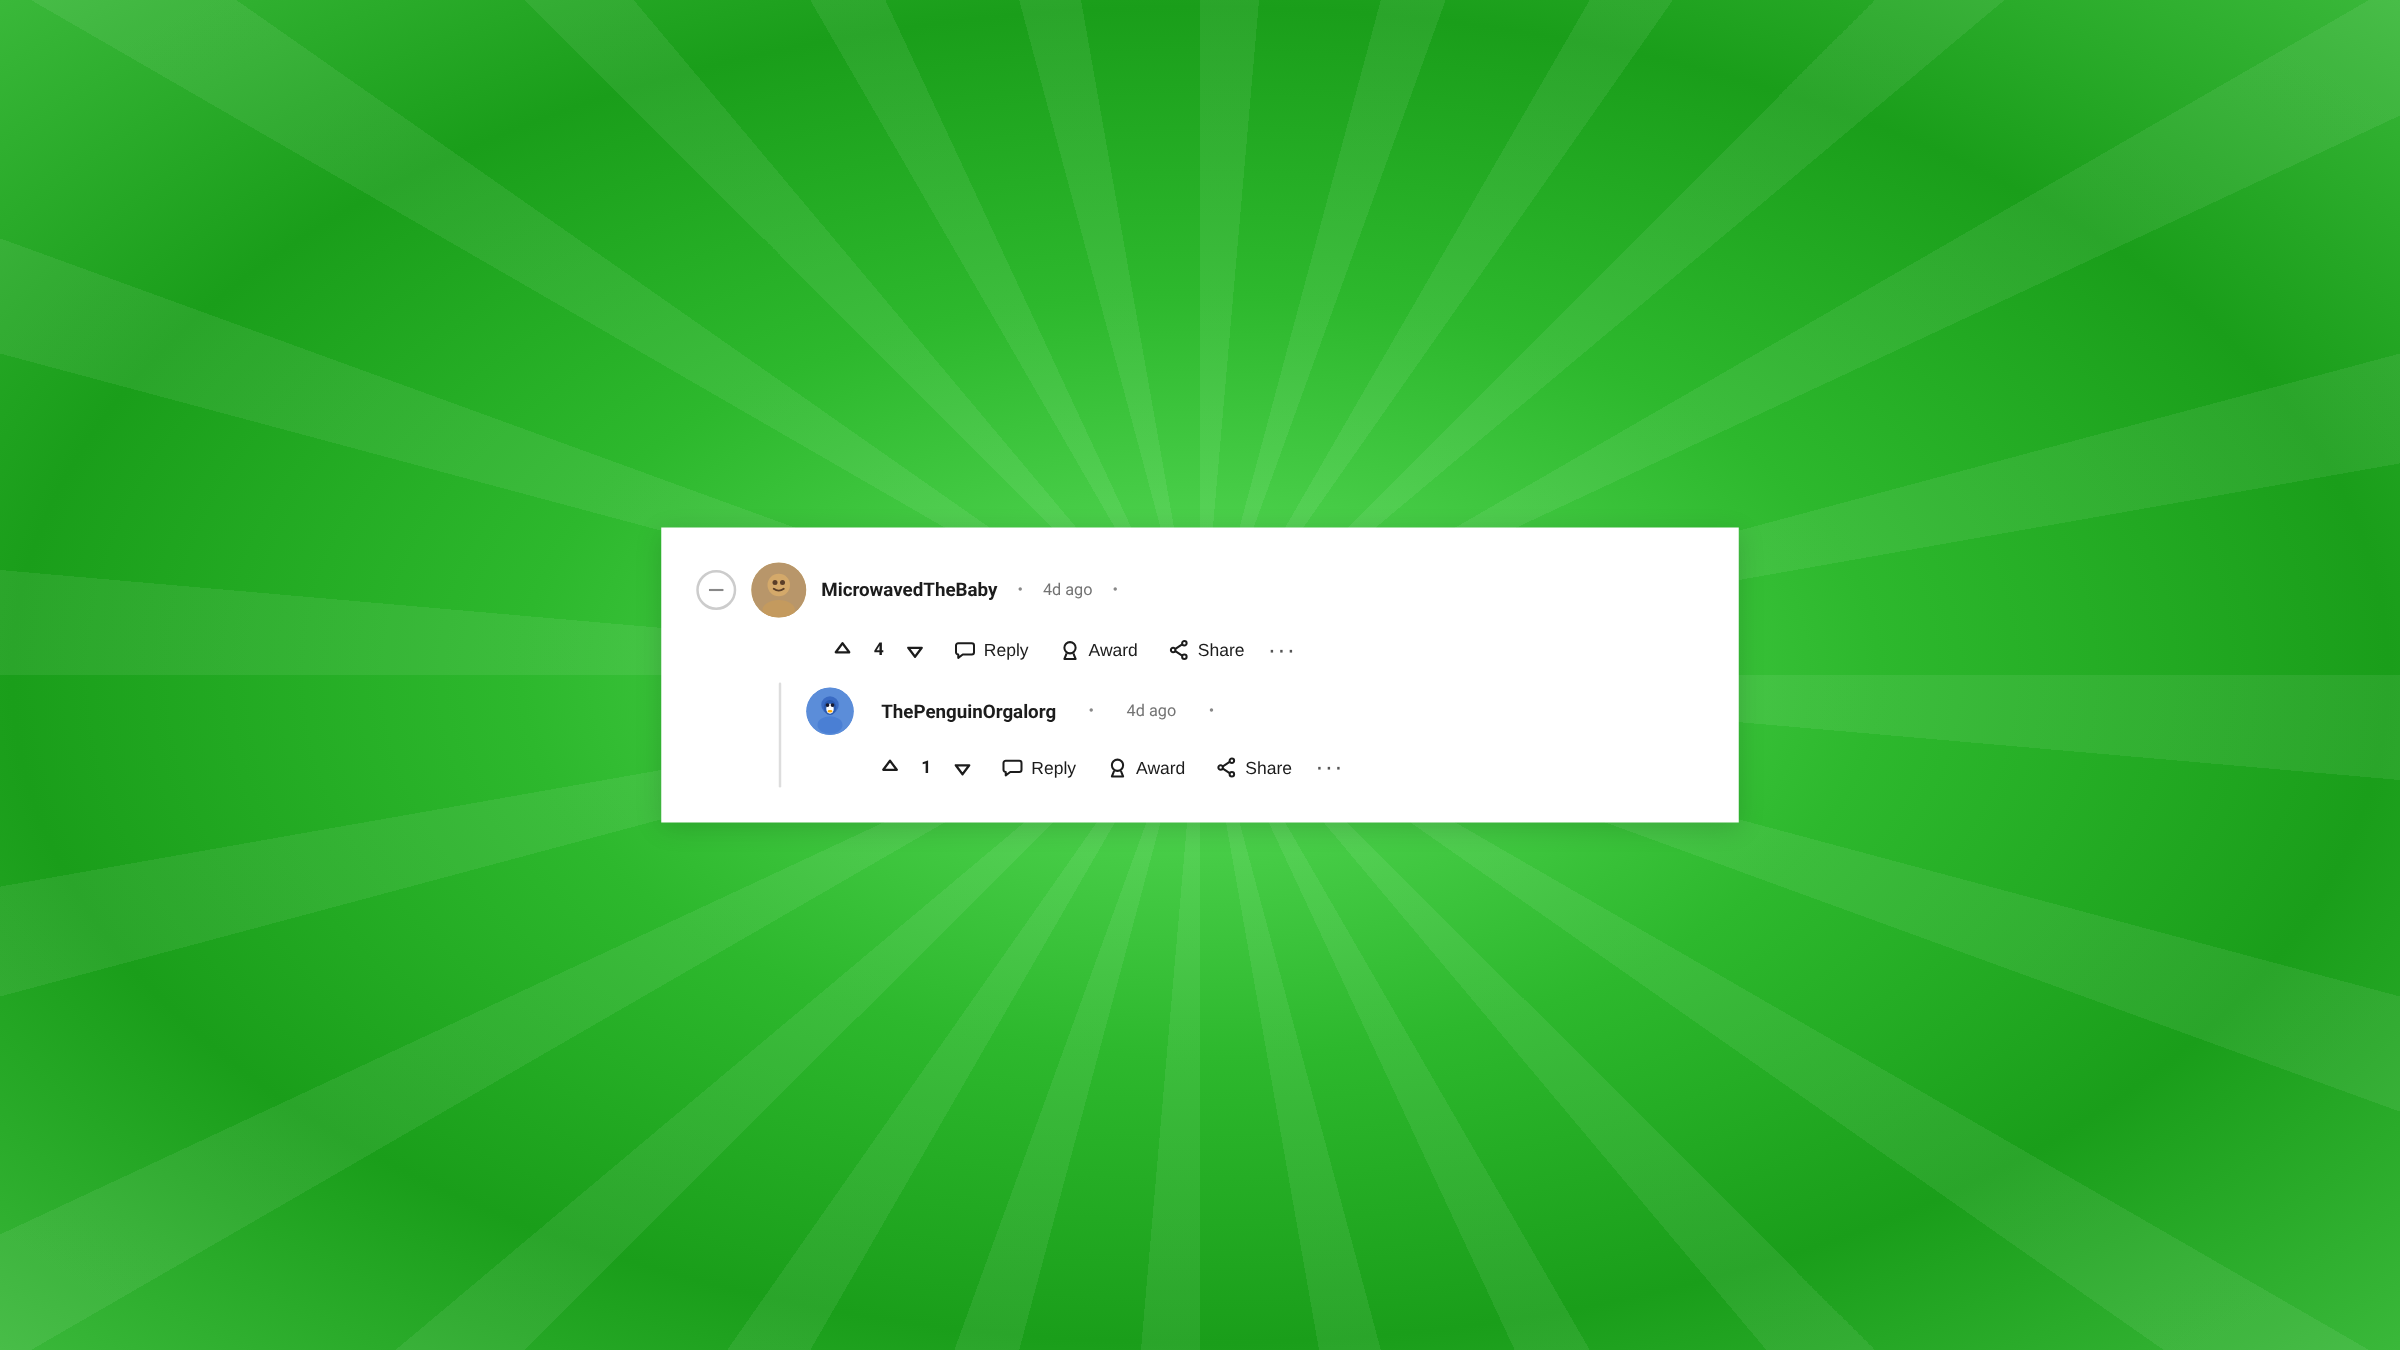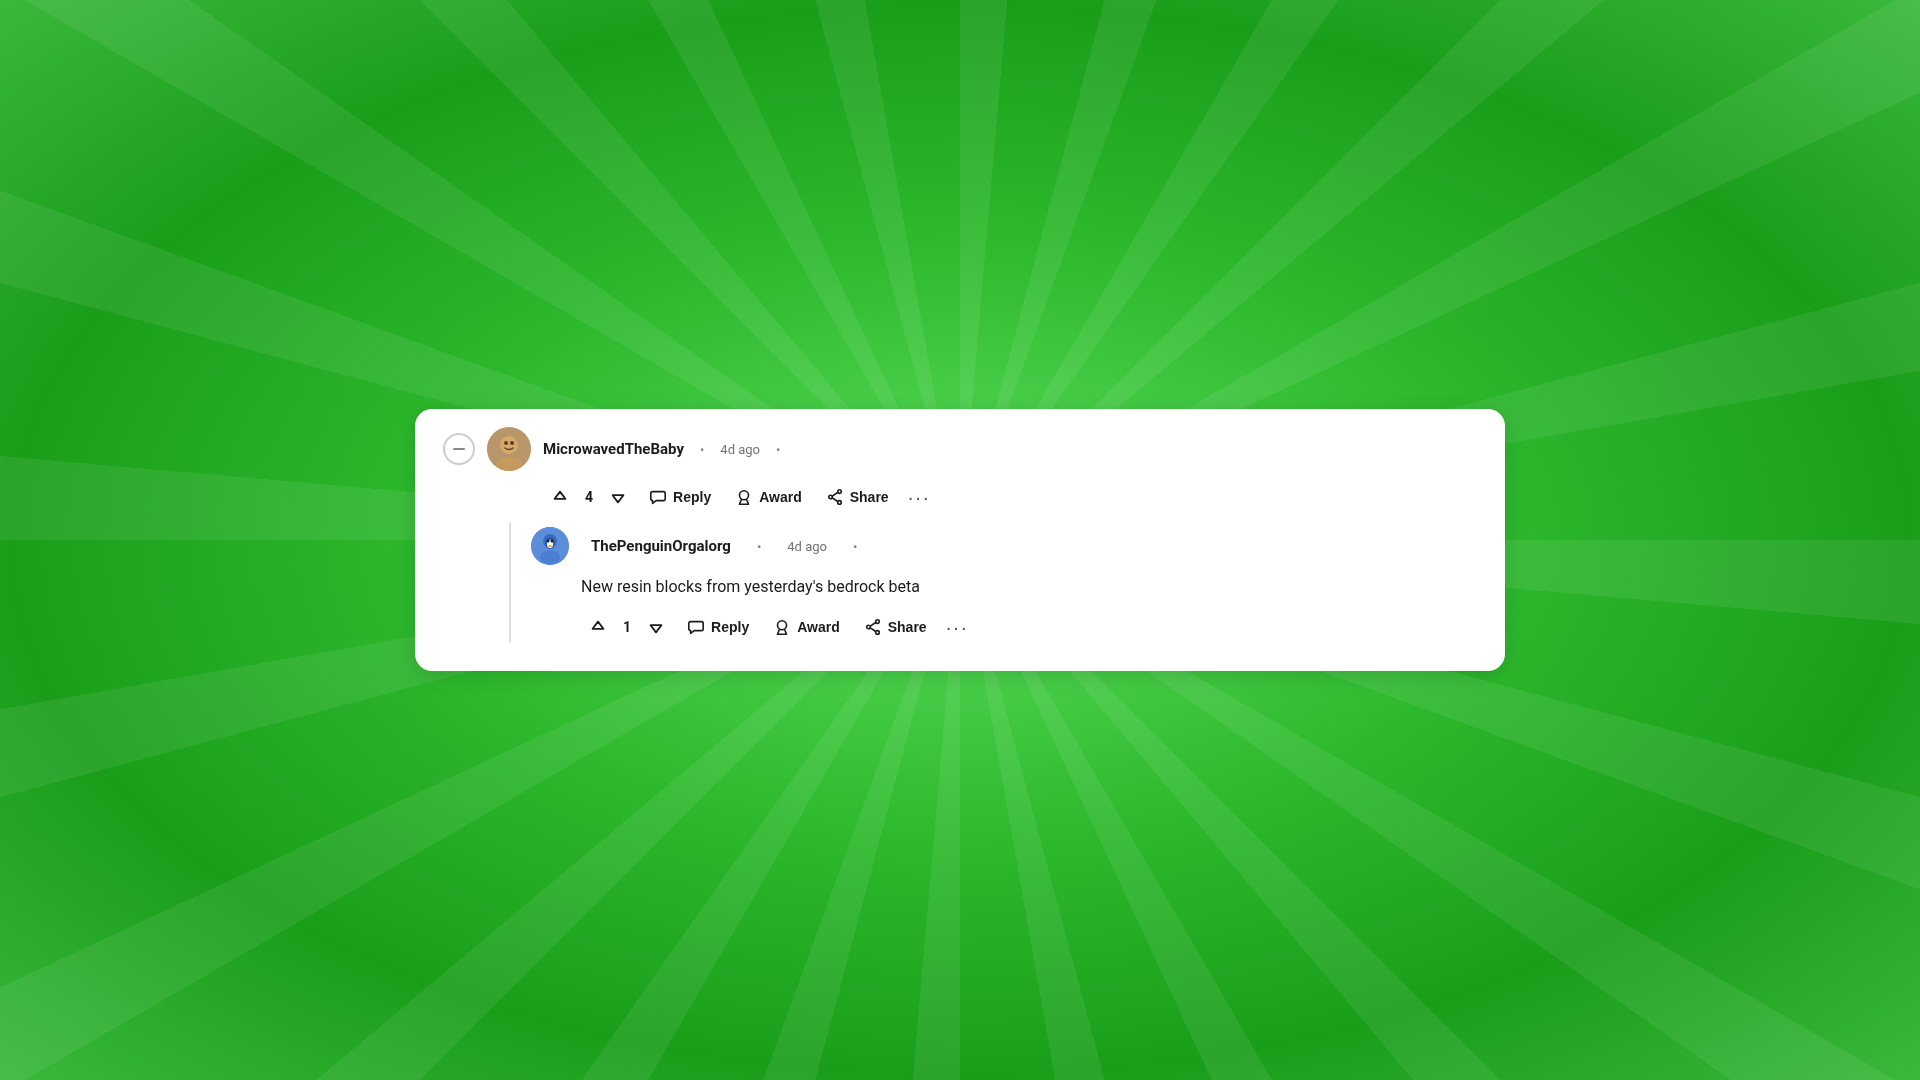--- a/index.html
+++ b/index.html
@@ -42,23 +42,23 @@
       background: repeating-conic-gradient(
         rgba(255,255,255,0.07) 0deg 5deg,
         transparent 5deg 15deg
       );
     }
 
     .card {
       position: relative;
       z-index: 10;
       background: #ffffff;
-      border-radius: 17px;
-      width: 1090px;
-      padding: 18px 28px 28px 28px;
+      border-radius: 0;
+      width: 862px;
+      padding: 28px 28px 28px 28px;
       box-shadow: 0 4px 20px rgba(0,0,0,0.15);
     }
 
     
     .comment {
       display: flex;
       flex-direction: column;
     }
 
     .comment-header {
@@ -129,21 +129,21 @@
     .action-btn {
       display: flex;
       align-items: center;
       gap: 6px;
       padding: 6px 10px;
       border-radius: 20px;
       border: none;
       background: none;
       cursor: pointer;
       font-size: 14px;
-      font-weight: 700;
+      font-weight: 400;
       color: #1c1c1c;
       transition: background 0.15s;
     }
 
     .vote-btn {
       display: flex;
       align-items: center;
       padding: 6px 8px;
       border: none;
       background: none;
@@ -332,21 +332,20 @@
                   <ellipse cx="19" cy="19" rx="2" ry="1" fill="#ffaa00"></ellipse>
                   <ellipse cx="19" cy="30" rx="10" ry="7" fill="#4a7fd4"></ellipse>
                 </svg>
               </div>
               <span class="username">ThePenguinOrgalorg</span>
               <span class="dot">•</span>
               <span class="timestamp">4d ago</span>
               <span class="dot">•</span>
             </div>
 
-            <div class="reply-body">New resin blocks from yesterday's bedrock beta</div>
 
             <div class="reply-actions">
 
               <button class="vote-btn">
                 <svg width="18" height="18" viewBox="0 0 20 20" fill="none">
                   <path d="M10 4L16 12H4L10 4Z" stroke="#1c1c1c" stroke-width="2" fill="none" stroke-linejoin="round"></path>
                 </svg>
               </button>
               <span class="vote-count">1</span>
 

